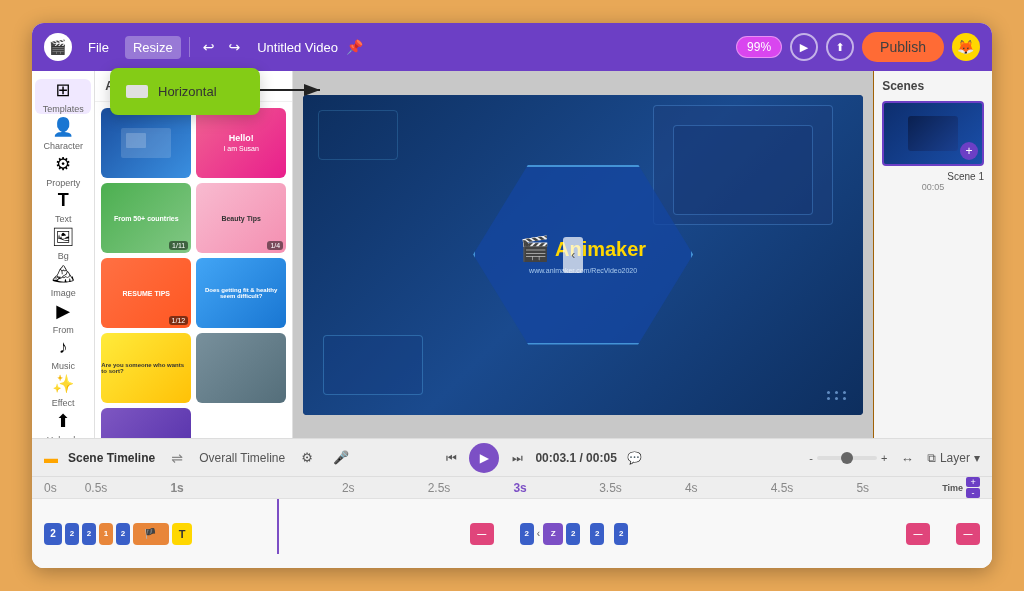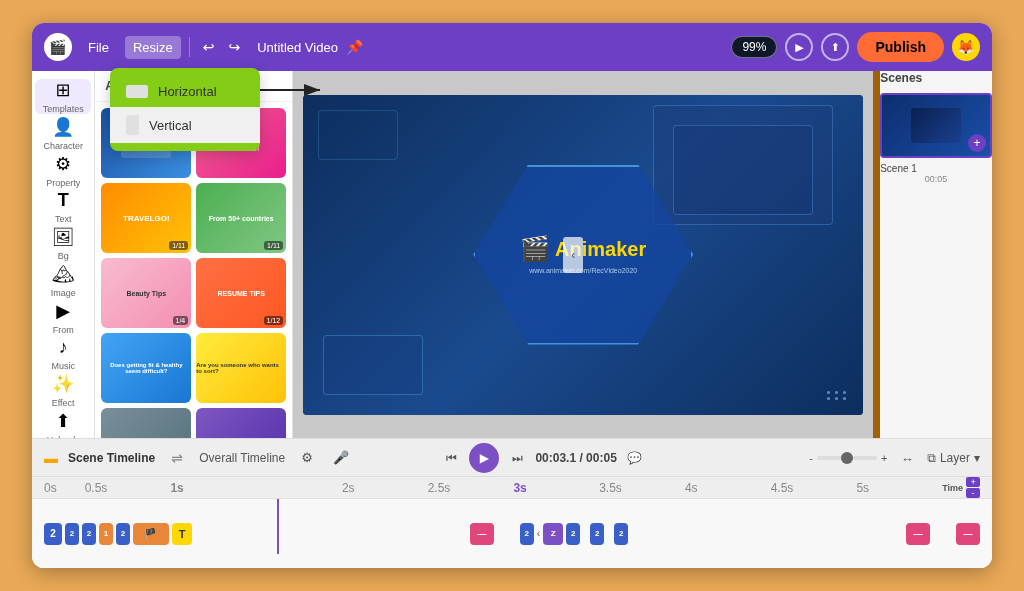--- a/index.html
+++ b/index.html
@@ -66,21 +66,21 @@
       border-radius: 3px;
     }
     .project-title {
       color: white;
       font-size: 13px;
       margin-left: 4px;
     }
     .pin-icon { color: #ffd700; font-size: 14px; cursor: pointer; }
     .spacer { flex: 1; }
     .progress-badge {
-      background: #0f172a;
+      background: #d946ef;
       color: white;
       font-size: 12px;
       padding: 3px 10px;
       border-radius: 12px;
       border: 1px solid rgba(255,255,255,0.4);
     }
     .top-actions {
       display: flex;
       gap: 8px;
       align-items: center;
@@ -94,26 +94,26 @@
     }
     .share-btn {
       width: 28px; height: 28px;
       border: 2px solid rgba(255,255,255,0.6);
       border-radius: 50%;
       display: flex; align-items: center; justify-content: center;
       cursor: pointer; color: white; font-size: 11px;
     }
     .publish-btn {
       background: #ff6b35;
-      color: #000000;
+      color: #404040;
       border: none;
       padding: 7px 18px;
       border-radius: 20px;
       font-size: 14px;
-      font-weight: bold;
+      font-weight: normal;
       cursor: pointer;
     }
     .avatar-icon {
       width: 28px; height: 28px;
       background: #ffd700;
       border-radius: 50%;
       display: flex; align-items: center; justify-content: center;
       font-size: 14px;
     }
     
@@ -269,41 +269,42 @@
       gap: 5px;
     }
     .animaker-sub {
       color: rgba(200,230,255,0.8);
       font-size: 7px;
     }
     
     .scenes-panel {
       width: 120px;
       background: #f5f5f5;
-      border-left: 7px solid #a16207;
+      border-left: 1px solid #a16207;
+      padding: 8px;
     }
     .scenes-title {
       font-size: 12px;
       font-weight: 600;
       color: #444;
       margin-bottom: 8px;
     }
     .scene-thumb {
       width: 100%;
       height: 65px;
       background: linear-gradient(135deg, #1a3a6e, #2a5ab0);
       border-radius: 4px;
       border: 2px solid #6c3fc5;
       margin-bottom: 5px;
       position: relative;
     }
     .scene-label {
       font-size: 10px;
       color: #444;
-      text-align: left;
+      text-align: right;
     }
     .scene-time {
       font-size: 9px;
       color: #888;
       text-align: center;
     }
     .add-scene-btn {
       position: absolute;
       bottom: 4px;
       right: 4px;
@@ -518,26 +519,20 @@
                 <rect x="5" y="5" width="50" height="30" rx="2" fill="rgba(255,255,255,0.15)"></rect>
                 <rect x="10" y="10" width="20" height="15" rx="1" fill="rgba(255,255,255,0.2)"></rect>
               </svg>
           </div>
         </div>
         <div class="template-thumb" style="background: linear-gradient(135deg,#f06292,#e91e8c);">
           <div class="template-thumb-bg" style="background:linear-gradient(135deg,#f06292,#e91e8c);">
             <div style="color:white;font-size:9px;font-weight:bold;text-align:center;padding:4px;">Hello!<br><span style="font-size:7px;font-weight:normal;">I am Susan</span></div>
           </div>
         </div>
-        <div class="template-thumb" style="background: linear-gradient(135deg,#ff8c00,#ffc107);">
-          <div class="template-thumb-bg" style="background:linear-gradient(135deg,#ff8c00,#ffc107);">
-            <div style="color:white;font-size:8px;font-weight:bold;">TRAVELGO!</div>
-          </div>
-          <div class="template-badge">1/11</div>
-        </div>
         <div class="template-thumb" style="background: linear-gradient(135deg,#4caf50,#81c784);">
           <div class="template-thumb-bg" style="background:linear-gradient(135deg,#4caf50,#81c784);">
             <div style="color:white;font-size:7px;text-align:center;padding:3px;">From 50+ countries</div>
           </div>
           <div class="template-badge">1/11</div>
         </div>
         <div class="template-thumb" style="background: linear-gradient(135deg,#f8bbd0,#f48fb1);">
           <div class="template-thumb-bg" style="background:linear-gradient(135deg,#f8bbd0,#f48fb1);">
             <div style="color:#333;font-size:7px;">Beauty Tips</div>
           </div>
@@ -571,24 +566,20 @@
           </div>
 
         </div>
       </div>
     </div>
 
     <div class="dropdown-menu">
       <div class="dropdown-item">
         <div class="dropdown-item-icon" style="width:22px;height:13px;background:#e0e0e0;border-radius:2px;"></div>
         <span>Horizontal</span>
-      </div>
-      <div class="dropdown-item" style="background:#f0f0f0;">
-        <div class="dropdown-item-icon" style="width:13px;height:20px;background:#e0e0e0;border-radius:2px;"></div>
-        <span>Vertical</span>
       </div>
     </div>
 
     <svg style="position:absolute;top:75px;left:230px;z-index:99;pointer-events:none;" width="100" height="30" viewBox="0 0 100 30">
       <defs>
         <marker id="arrowhead" markerWidth="8" markerHeight="6" refX="8" refY="3" orient="auto">
           <polygon points="0 0, 8 3, 0 6" fill="#222"></polygon>
         </marker>
       </defs>
       <path d="M 5 15 Q 50 15 90 15" stroke="#222" stroke-width="2" fill="none" marker-end="url(#arrowhead)"></path>

